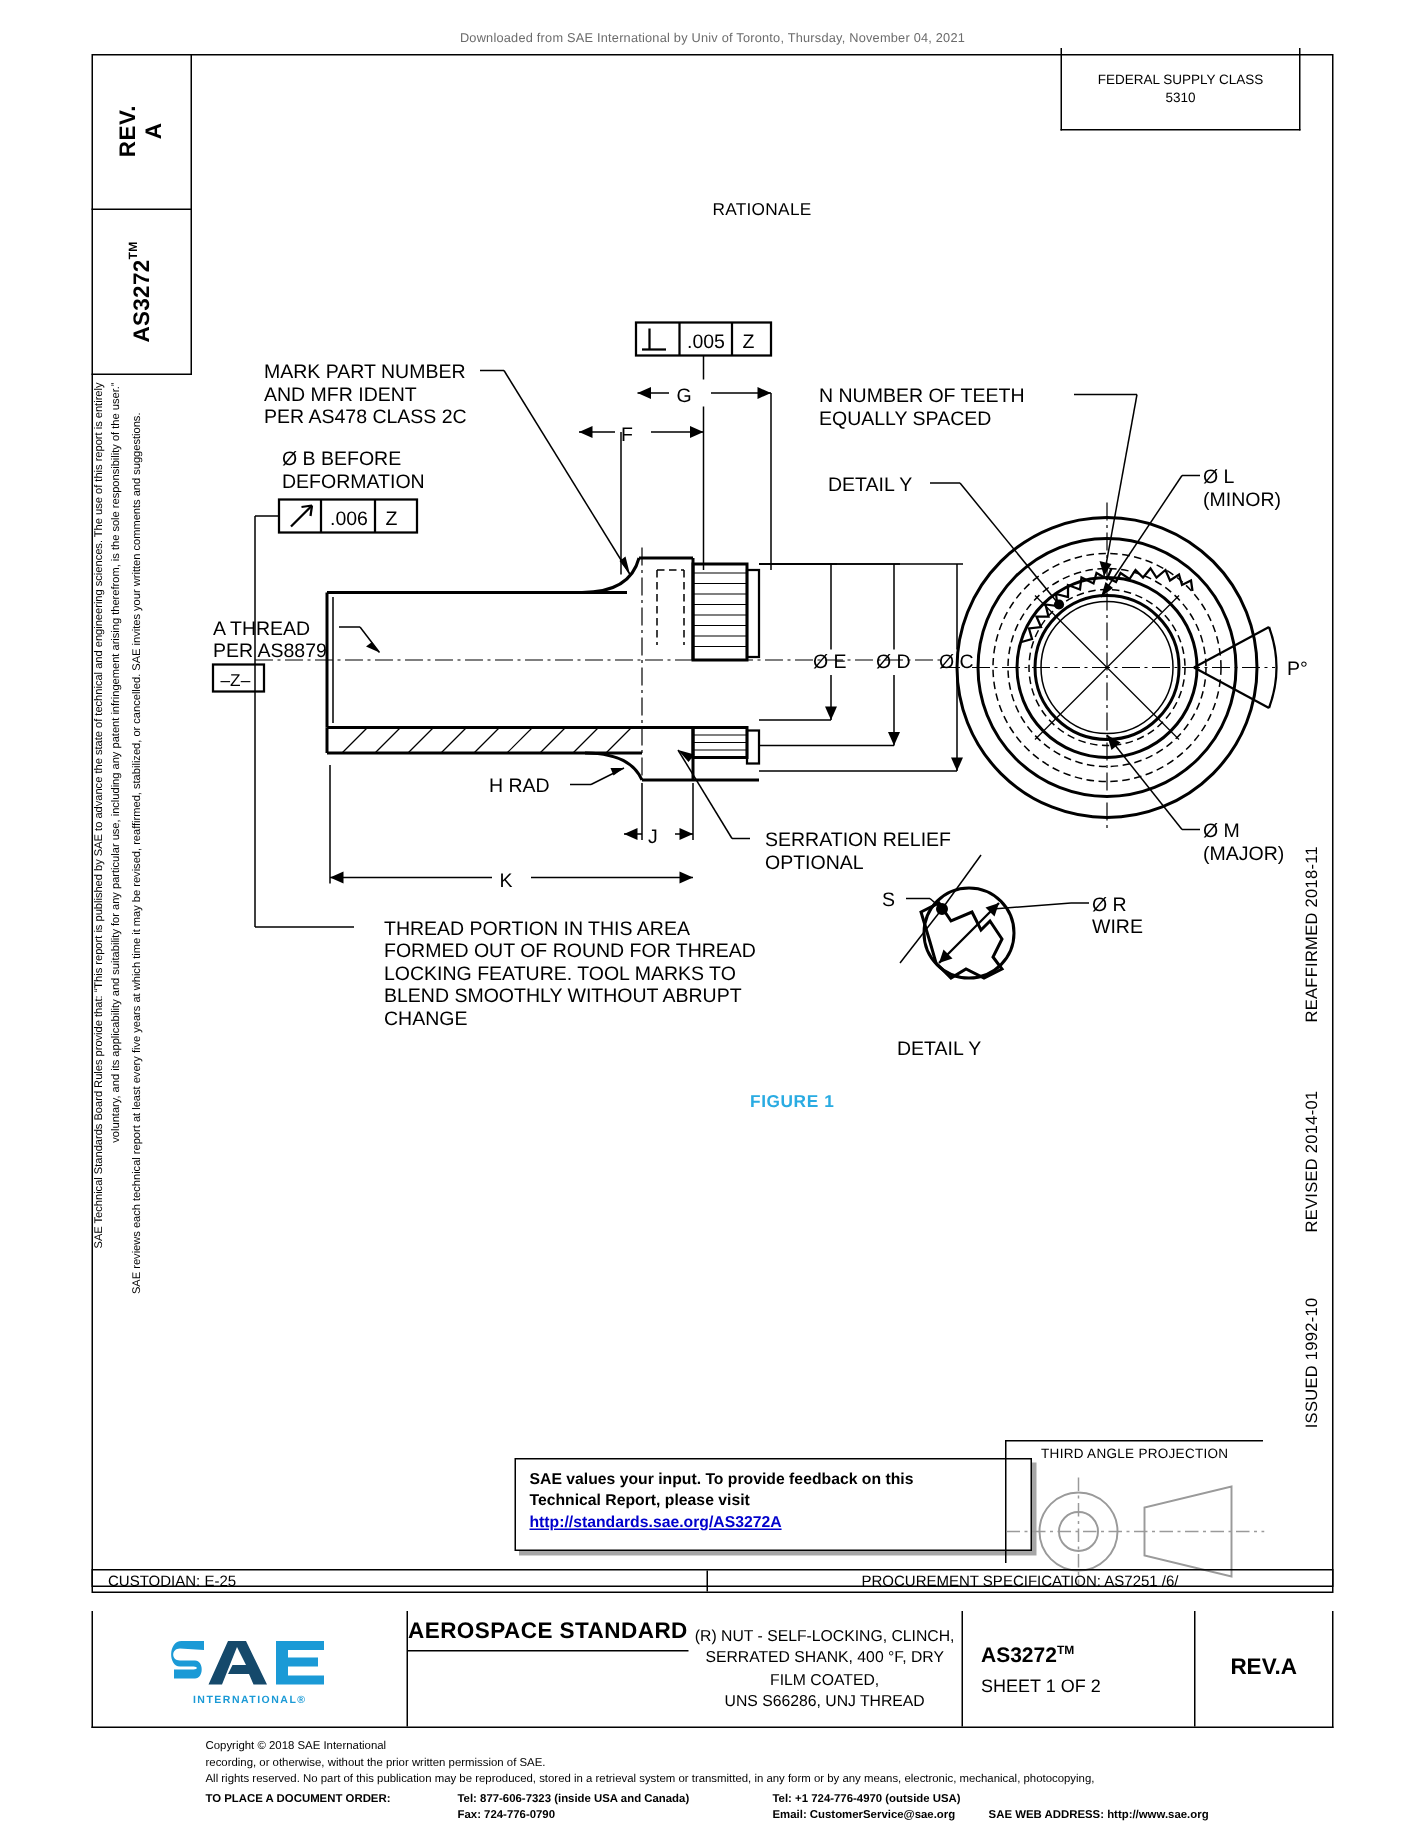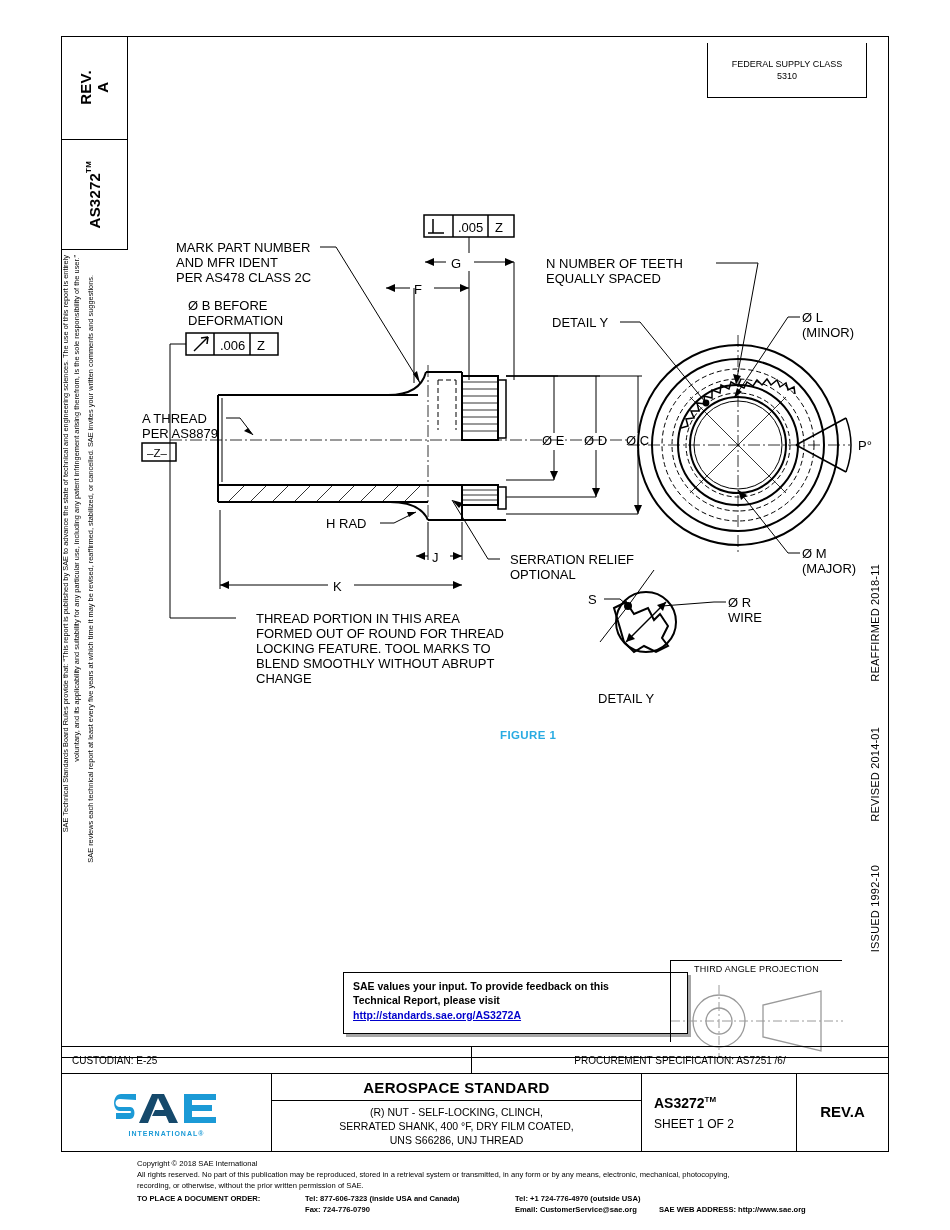--- a/index.html
+++ b/index.html
@@ -97,21 +97,21 @@
     writing-mode: vertical-rl;
     transform: rotate(180deg);
     font-size: 11px;
     white-space: nowrap;
     letter-spacing: .2px;
   }
 
   
   #fsc-box {
     position: absolute;
-    left: 707px; top: 43px;
+    left: 707px; top: 32px;
     width: 160px; height: 55px;
     border-left: 1.2px solid #000;
     border-right: 1.2px solid #000;
     border-bottom: 1.2px solid #000;
     display: flex; flex-direction: column;
     align-items: center; justify-content: center;
     font-size: 9px; line-height: 1.35;
     text-align: center;
   }
 
@@ -180,21 +180,21 @@
     position: absolute; left: 0; top: 3px;
     width: 100%; text-align: center;
     font-size: 9px; letter-spacing: .2px;
   }
   #tap-svg { position: absolute; left: 0; top: 22px; width: 172px; height: 76px; }
 
   
   #custodian-row {
     position: absolute;
     left: 61px; top: 1046px;
-    width: 828px; height: 28px;
+    width: 828px; height: 16px;
     border-left: 1.6px solid #000;
     border-right: 1.6px solid #000;
     border-top: 1.6px solid #000;
     border-bottom: 1.6px solid #000;
     display: flex;
   }
   #custodian-cell {
     width: 410px; height: 100%;
     border-right: 1.4px solid #000;
     display: flex; align-items: center;
@@ -222,21 +222,21 @@
     display: flex; flex-direction: column;
     align-items: center; justify-content: center;
   }
   #sae-logo-svg { width: 110px; height: 40px; }
   #sae-intl-label {
     font-size: 7px; font-weight: bold; color: #1b9ad6;
     letter-spacing: 1px; margin-top: 1px;
   }
   #std-cell {
     width: 370px; border-right: 1.4px solid #000;
-    display: flex; flex-direction: column;
+    display: flex; flex-direction: row;
   }
   #std-heading {
     height: 27px;
     border-bottom: 1.4px solid #000;
     display: flex; align-items: center; justify-content: center;
     font-size: 15px; font-weight: bold; letter-spacing: .3px;
   }
   #std-desc {
     flex: 1;
     display: flex; flex-direction: column;
@@ -269,20 +269,21 @@
   #order-row { display: flex; margin-top: 2px; }
   #order-label { font-weight: bold; width: 168px; }
   #order-col1 { width: 210px; font-weight: bold; }
   #order-col2 { font-weight: bold; }
 </style>
 </head>
 <body>
 
 <div id="page">
 
+  <div id="download-banner">Downloaded from SAE International by Univ of Toronto, Thursday, November 04, 2021</div>
 
   <div id="outer-frame"></div>
 
   <div id="rev-box">
     <div class="vert-cell">
       <div class="vert-txt">REV.
 A</div>
     </div>
   </div>
   <div id="as-box">
@@ -301,20 +302,21 @@
     <div class="dline" style="left:3px; top:265px;">ISSUED 1992-10</div>
     <div class="dline" style="left:3px; top:127px;">REVISED 2014-01</div>
     <div class="dline" style="left:3px; top:-36px;">REAFFIRMED 2018-11</div>
   </div>
 
   <div id="fsc-box">
     <div>FEDERAL SUPPLY CLASS</div>
     <div>5310</div>
   </div>
 
+  <div id="rationale-title">RATIONALE</div>
 
   <svg id="drawing-svg" viewBox="0 0 760 560">
 
     <g>
       <rect x="296" y="25" width="90" height="22" class="ln ln15" fill="#fff"></rect>
       <line x1="325" y1="25" x2="325" y2="47" class="ln ln15"></line>
       <line x1="360" y1="25" x2="360" y2="47" class="ln ln15"></line>
 
       <line x1="305" y1="29" x2="305" y2="43" class="ln ln15"></line>
       <line x1="300" y1="43" x2="316" y2="43" class="ln ln15"></line>
@@ -651,22 +653,22 @@
       <div id="doc-sheet">SHEET 1 OF 2</div>
     </div>
     <div id="rev-cell">
       <div>REV.</div>
       <div>A</div>
     </div>
   </div>
 
   <div id="footer">
     <div>Copyright © 2018 SAE International</div>
+    <div>recording, or otherwise, without the prior written permission of SAE.</div>
     <div>All rights reserved. No part of this publication may be reproduced, stored in a retrieval system or transmitted, in any form or by any means, electronic, mechanical, photocopying,</div>
-    <div>recording, or otherwise, without the prior written permission of SAE.</div>
     <div id="order-row">
       <div id="order-label">TO PLACE A DOCUMENT ORDER:</div>
       <div id="order-col1">
         <div>Tel: 877-606-7323 (inside USA and Canada)</div>
         <div>Fax: 724-776-0790</div>
       </div>
       <div id="order-col2">
         <div>Tel: +1 724-776-4970 (outside USA)</div>
         <div>
           <span>Email: CustomerService@sae.org</span>

